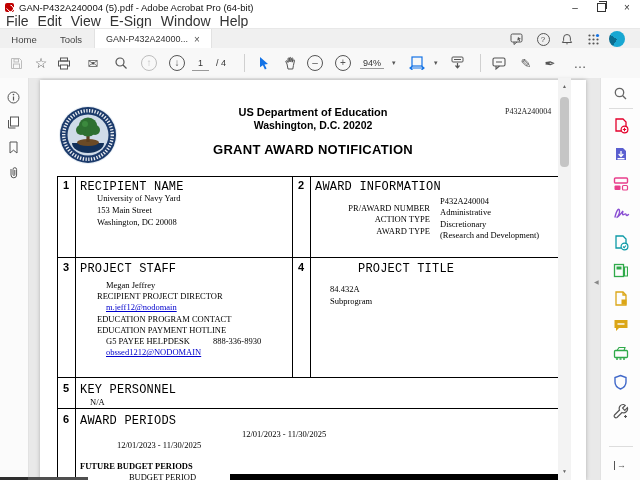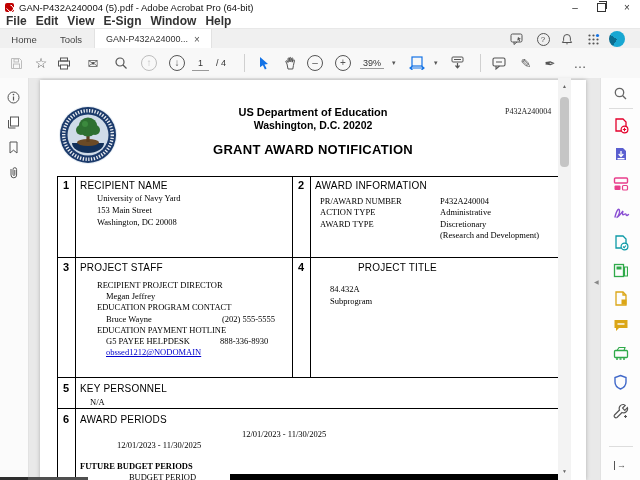--- a/index.html
+++ b/index.html
@@ -12,21 +12,21 @@
   .appicon{width:9px;height:9px;margin:0 5px 0 5px;background:#c00000;border-radius:2px;position:relative;}
   .appicon::after{content:"";position:absolute;left:2px;top:2px;width:5px;height:5px;border:1px solid #fff;border-radius:50% 50% 50% 0;transform:rotate(45deg);border-left-color:transparent;}
   .wintitle{font-size:9.5px;color:#111;}
   .winbtns{position:absolute;right:0;top:0;height:14px;display:flex;}
   .winbtn{width:26px;height:14px;display:flex;align-items:center;justify-content:center;font-size:10px;color:#333;cursor:default;}
   .sq{display:inline-block;width:7px;height:7px;border:1px solid #333;position:relative;background:#fff;}
   .sq::before{content:"";position:absolute;left:1px;top:-3px;width:7px;height:7px;border:1px solid #333;border-bottom:none;border-left:none;}
 
   
   .menubar{position:absolute;left:0;top:14px;width:640px;height:14px;background:#fff;display:flex;align-items:center;padding-left:6px;}
-  .menuitem{font-size:12px;color:#333;margin-right:9px;font-weight:bold;}
+  .menuitem{font-size:14px;color:#333;margin-right:9px;}
 
   
   .tabbar{position:absolute;left:0;top:28px;width:640px;height:20px;background:#f0f0f0;border-top:1px solid #e8e8e8;}
   .tab{position:absolute;top:0;height:20px;display:flex;align-items:center;justify-content:center;font-size:9.5px;color:#444;}
   .doctab{position:absolute;left:94px;top:0;width:116px;height:20px;background:#fff;display:flex;align-items:center;justify-content:center;font-size:9px;color:#333;gap:6px;border-left:1px solid #e2e2e2;border-right:1px solid #e2e2e2;}
   .tabclose{color:#555;font-size:10px;}
   .hdricon{position:absolute;top:2px;width:18px;height:16px;display:flex;align-items:center;justify-content:center;}
   .helpcirc{width:11px;height:11px;border:1px solid #555;border-radius:50%;font-size:8px;color:#555;display:flex;align-items:center;justify-content:center;}
   .avatar{width:16px;height:16px;border-radius:50%;background:conic-gradient(from 210deg,#0a6d90 0 90deg,#18a7d2 90deg 360deg);}
 
@@ -54,25 +54,25 @@
   
   .page{position:absolute;left:40px;top:2px;width:546px;height:400px;background:#fff;box-shadow:0 0 4px rgba(0,0,0,.25);}
   .serif{font-family:"Liberation Serif","DejaVu Serif",serif;}
   .refnum{position:absolute;left:465px;top:27px;font-size:8px;color:#222;}
   .dochead{position:absolute;left:0;top:0;width:100%;text-align:center;font-weight:bold;color:#000;}
   .dh1{position:absolute;left:0;width:100%;top:26px;font-size:11px;}
   .dh2{position:absolute;left:0;width:100%;top:39px;font-size:10.5px;}
   .dh3{position:absolute;left:0;width:100%;top:62px;font-size:13px;letter-spacing:.3px;}
   .hl,.vl{position:absolute;background:#000;}
   .secnum{position:absolute;width:18px;text-align:center;font-weight:bold;font-size:11px;color:#000;}
-  .seclabel{position:absolute;font-family:Liberation Sans, sans-serif;font-size:10px;color:#000;letter-spacing:.2px;}
+  .seclabel{position:absolute;font-family:Liberation Mono, monospace;font-size:12px;color:#000;letter-spacing:.2px;}
   .doctext{font-family:"Liberation Serif",serif;font-size:8.5px;color:#000;}
   .block{position:absolute;line-height:12px;}
   .s2row,.s6row{display:flex;height:11.3px;align-items:flex-start;}
-  .s2l{width:110px;text-align:left;}
+  .s2l{width:110px;text-align:right;margin-top:7px;}
   .s2v{margin-left:10px;}
   .s6l{width:125px;text-align:center;font-weight:normal;margin-top:43px;}
   .s6v{margin-left:17px;}
   .s3line{position:relative;height:11.2px;}
   .ind{padding-left:9px;}
   .s3p{position:absolute;top:0;}
   .doclink{color:#0000cc;text-decoration:underline;}
   .cutbar{position:absolute;background:#000;}
 
   
@@ -193,21 +193,21 @@
           <path d="M4 13 L3 8 L1.8 5.6 C1.5 4.9 2.4 4.4 2.9 5 L4 6.5 V2.6 C4 1.8 5.1 1.8 5.1 2.6 V5.8 L5.6 1.9 C5.7 1.1 6.8 1.2 6.8 2 V5.9 L7.6 2.4 C7.8 1.6 8.9 1.8 8.8 2.6 L8.3 6.2 L9.3 4.1 C9.7 3.4 10.7 3.8 10.5 4.6 L9.4 9.5 L8.8 13z" fill="none" stroke="#555" stroke-width="1"></path>
         </svg>
     </span>
     <span class="tbi" style="left:307px;width:16px;">
         <span class="circbtn">–</span>
       </span>
     <span class="tbi" style="left:335px;width:16px;">
         <span class="circbtn">+</span>
       </span>
     <span class="tbi" style="left:360px;">
-        <span class="zoomtxt" style="border-bottom:1px solid #999;padding:0 3px;">39%</span>
+        <span class="zoomtxt" style="border-bottom:1px solid #999;padding:0 3px;">94%</span>
       </span>
     <span class="tbi caret" style="left:392px;">▾</span>
     <span class="tbi" style="left:408px;width:18px;">
       <svg width="16" height="14" viewBox="0 0 16 14">
           <rect x="3" y="1" width="10" height="9" fill="none" stroke="#1473e6" stroke-width="1.2"></rect>
           <path d="M1 12 h14 M3.5 10 L1 12 L3.5 14 M12.5 10 L15 12 L12.5 14" stroke="#1473e6" stroke-width="1.2" fill="none"></path>
         </svg>
     </span>
     <span class="tbi caret" style="left:434px;">▾</span>
     <span class="tbi" style="left:448px;width:18px;">
@@ -315,26 +315,26 @@
           </div>
         <div class="s2row">
             <span class="s2l"></span>
             <span class="s2v">(Research and Development)</span>
           </div>
       </div>
 
       <span class="secnum" style="left:17px;top:181px;">3</span>
       <span class="seclabel" style="left:40px;top:182px;">PROJECT STAFF</span>
       <div class="block doctext" style="left:57px;top:200px;width:200px;line-height:11.2px;">
+        <div class="s3line ind">Megan Jeffrey</div>
         <div class="s3line">RECIPIENT PROJECT DIRECTOR</div>
-        <div class="s3line ind">Megan Jeffrey</div>
+        <div class="s3line ind"><span class="doclink">m.jeff12@nodomain</span></div>
         <div class="s3line">EDUCATION PROGRAM CONTACT</div>
-        <div class="s3line ind"><span>Bruce Wayne</span><span class="s3p" style="left:125px;">(202) 555-5555</span></div>
         <div class="s3line">EDUCATION PAYMENT HOTLINE</div>
-        <div class="s3line ind"><span>G5 PAYEE HELPDESK</span><span class="s3p" style="left:116px;margin-left:7px;">888-336-8930</span></div>
+        <div class="s3line ind"><span>G5 PAYEE HELPDESK</span><span class="s3p" style="left:116px;">888-336-8930</span></div>
         <div class="s3line ind"><span class="doclink">obssed1212@NODOMAIN</span></div>
       </div>
 
       <span class="secnum" style="left:252px;top:181px;">4</span>
       <span class="seclabel" style="left:275px;top:182px;margin-left:43px;">PROJECT TITLE</span>
       <div class="block doctext" style="left:290px;top:203px;">
         <div>84.432A</div>
         <div>Subprogram</div>
       </div>
 

